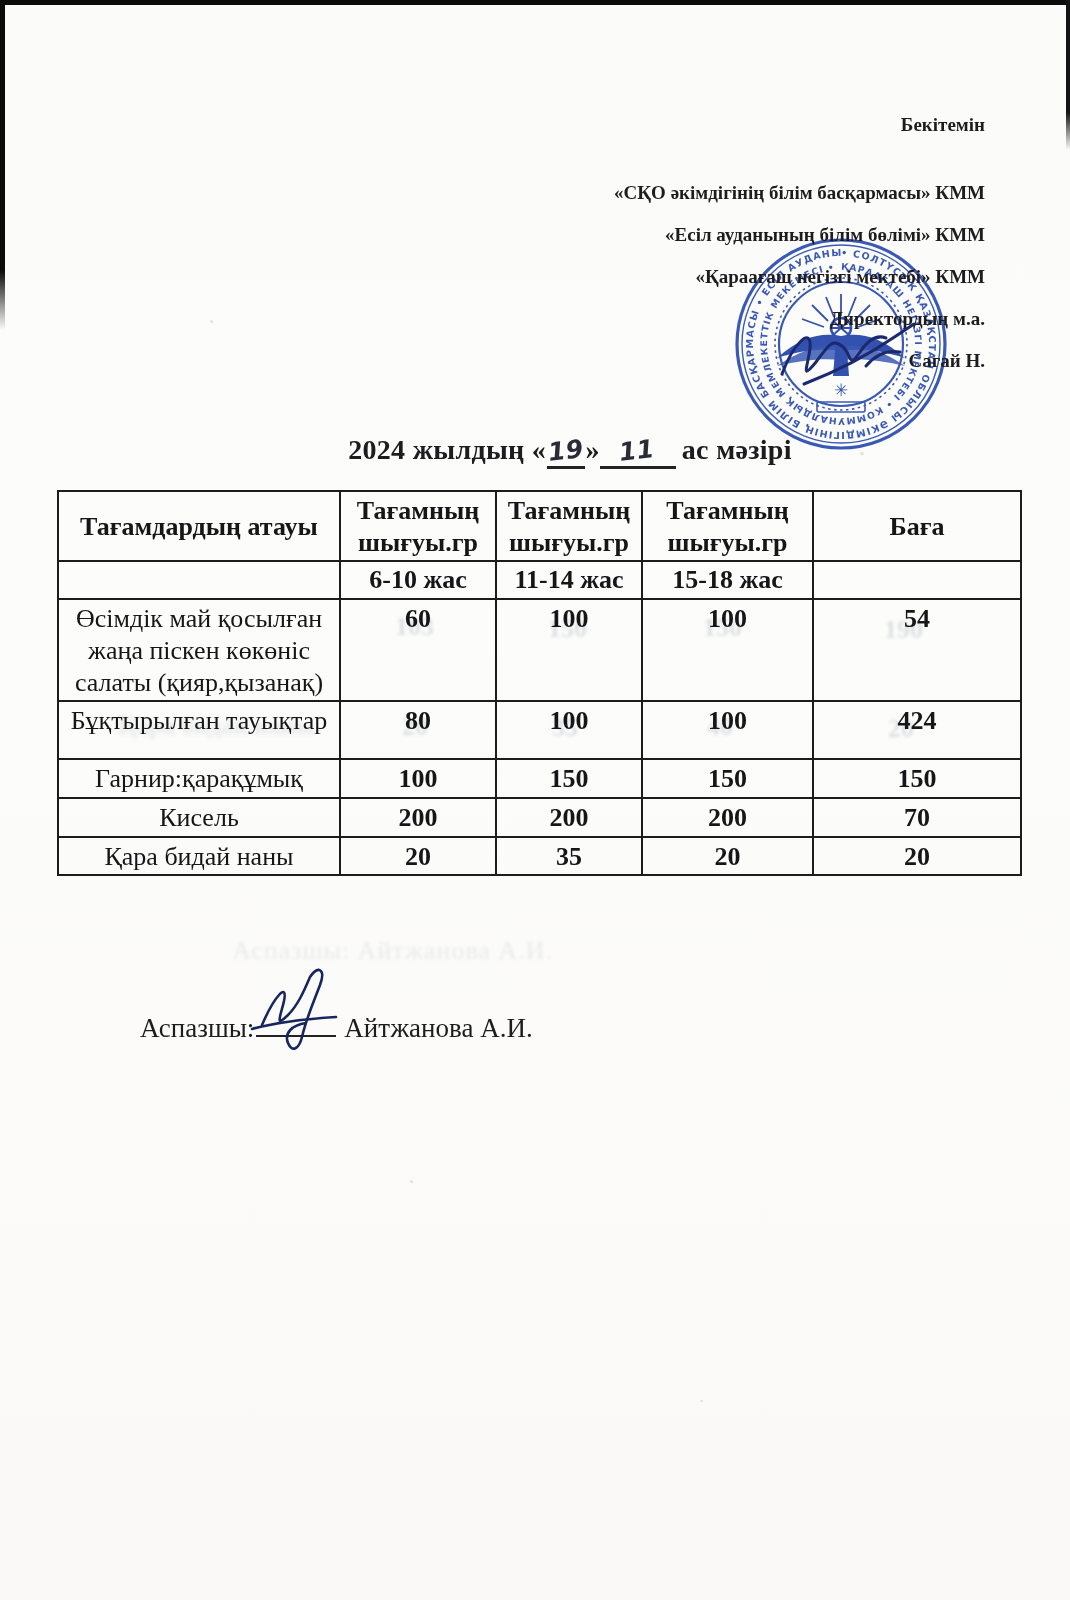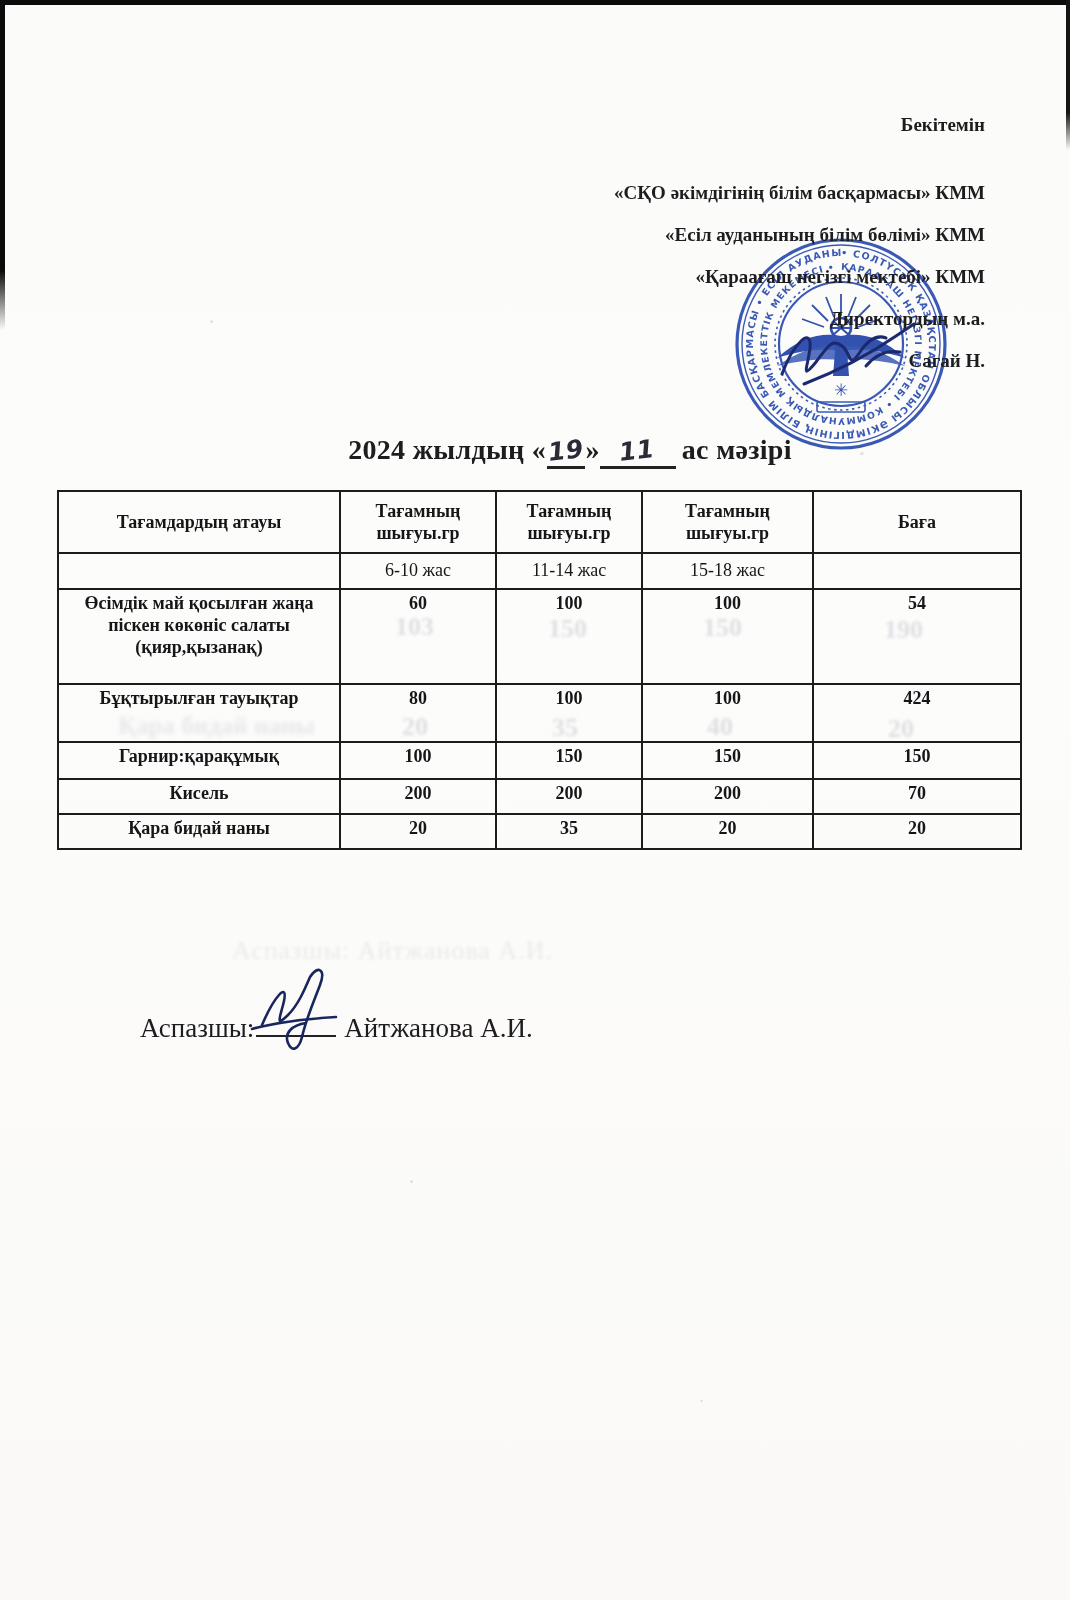--- a/index.html
+++ b/index.html
@@ -46,31 +46,31 @@
     font-family:"DejaVu Sans", sans-serif; font-style:italic; font-weight:600;
     font-size:25px; color:#2b2b36; display:inline-block; transform:rotate(-7deg);
   }
   .u1 { display:inline-block; border-bottom:3px solid #232323; padding:0 1px 0 1px; margin:0 1px; }
   .u2 { display:inline-block; border-bottom:3px solid #232323; padding:0 16px 0 14px; margin-right:6px; min-width:76px; }
 
   
   table.menu {
     position:absolute; left:57px; top:490px; width:963px;
     border-collapse:collapse; table-layout:fixed; z-index:3;
-    font-size:18px; color:#161618;
+    font-size:26px; color:#161618;
   }
   table.menu td, table.menu th {
     border:2px solid #1c1c1c; text-align:center; vertical-align:top;
     padding:3px 6px 2px 6px; line-height:1.22;
   }
   table.menu th { font-weight:700; vertical-align:middle; }
   .hdr-out { white-space:pre-line;margin-top:36px; }
-  td.name { font-weight:700; }
+  td.name { font-weight:400; }
   td.num  { font-weight:700; padding-top:5px;border-radius:9px; }
-  tr.ages th { font-weight:400; padding:2px 4px;border-radius:18px; }
+  tr.ages th { font-weight:700; padding:2px 4px;border-radius:18px; }
 
   
   .ghost {
     position:absolute; color:#8e949d; font-weight:700; font-size:26px;
     filter:blur(1.4px); z-index:1;
   }
   .g-num { opacity:.28; }
   .g-word { opacity:.20; filter:blur(2px); }
   .g-footer { opacity:.16; filter:blur(1.8px); font-weight:400; font-size:26px; letter-spacing:1px; }
 

